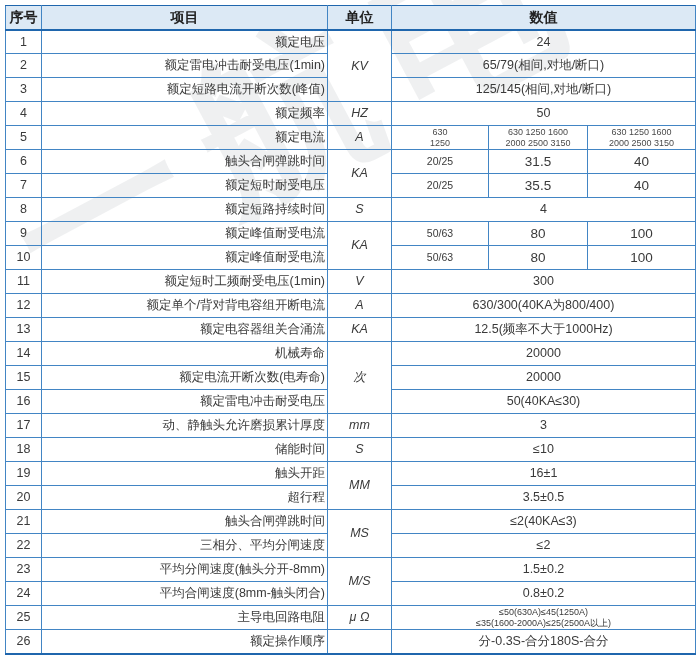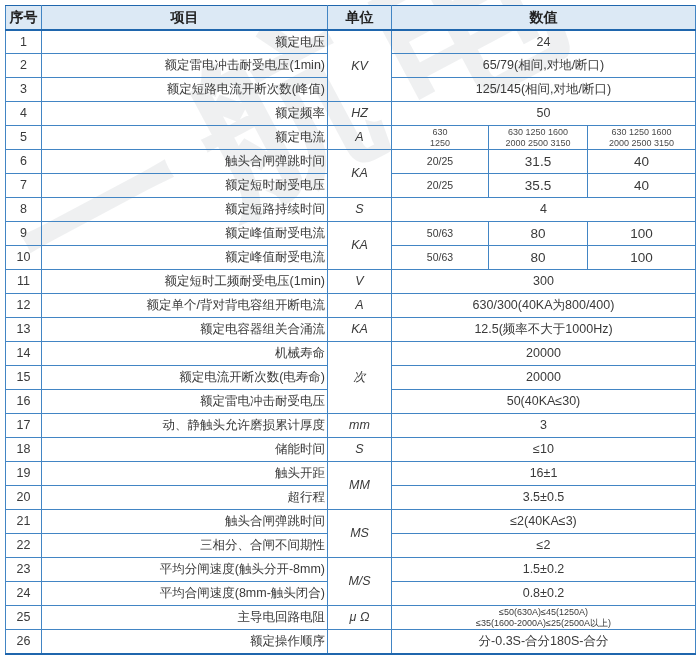--- a/index.html
+++ b/index.html
@@ -216,21 +216,21 @@
           <td class="c-val" colspan="3">3.5±0.5</td>
         </tr>
         <tr>
           <td class="c-no">21</td>
           <td class="c-item">触头合闸弹跳时间</td>
           <td class="c-unit" rowspan="2">MS</td>
           <td class="c-val" colspan="3">≤2(40KA≤3)</td>
         </tr>
         <tr>
           <td class="c-no">22</td>
-          <td class="c-item">三相分、合闸不间期性</td>
+          <td class="c-item">三相分、平均分闸速度</td>
           <td class="c-val" colspan="3">≤2</td>
         </tr>
         <tr>
           <td class="c-no">23</td>
           <td class="c-item">平均分闸速度(触头分开-8mm)</td>
           <td class="c-unit" rowspan="2">M/S</td>
           <td class="c-val" colspan="3">1.5±0.2</td>
         </tr>
         <tr>
           <td class="c-no">24</td>

